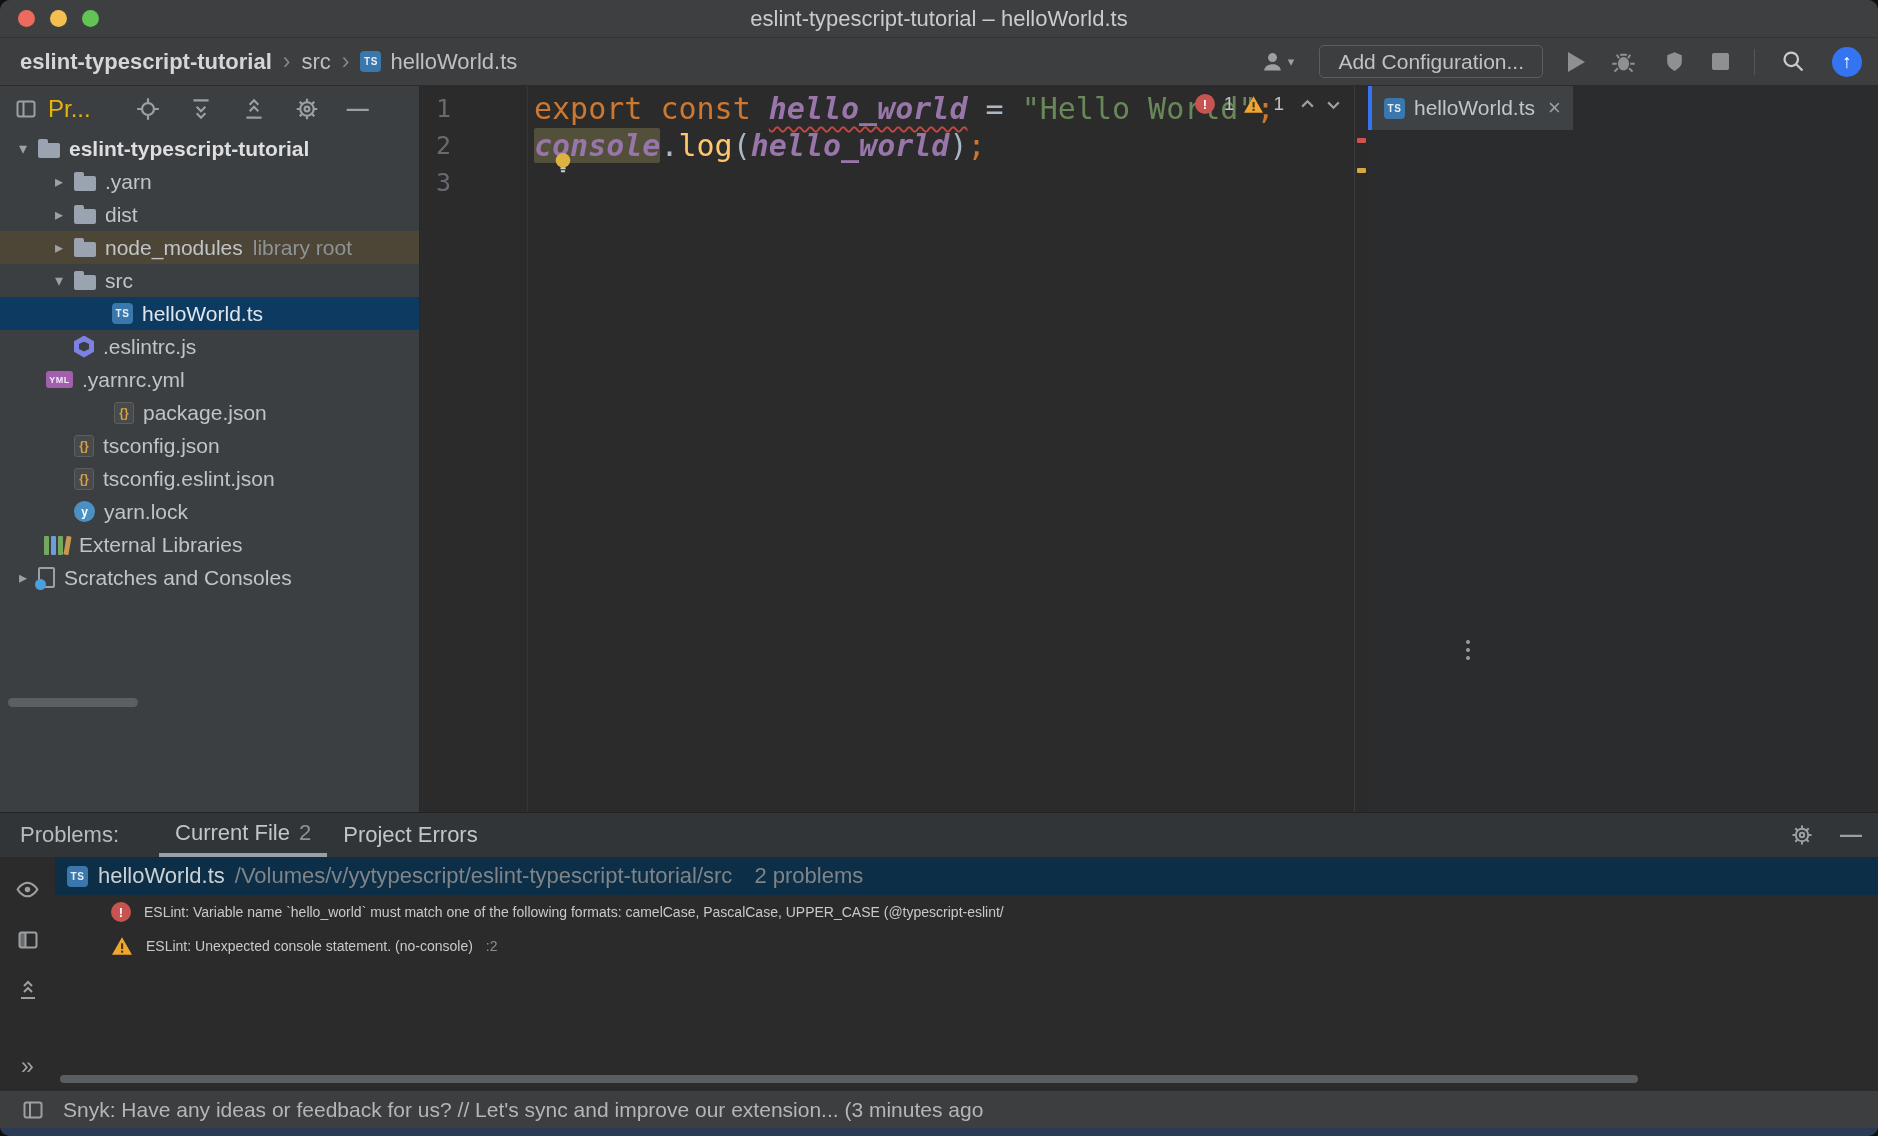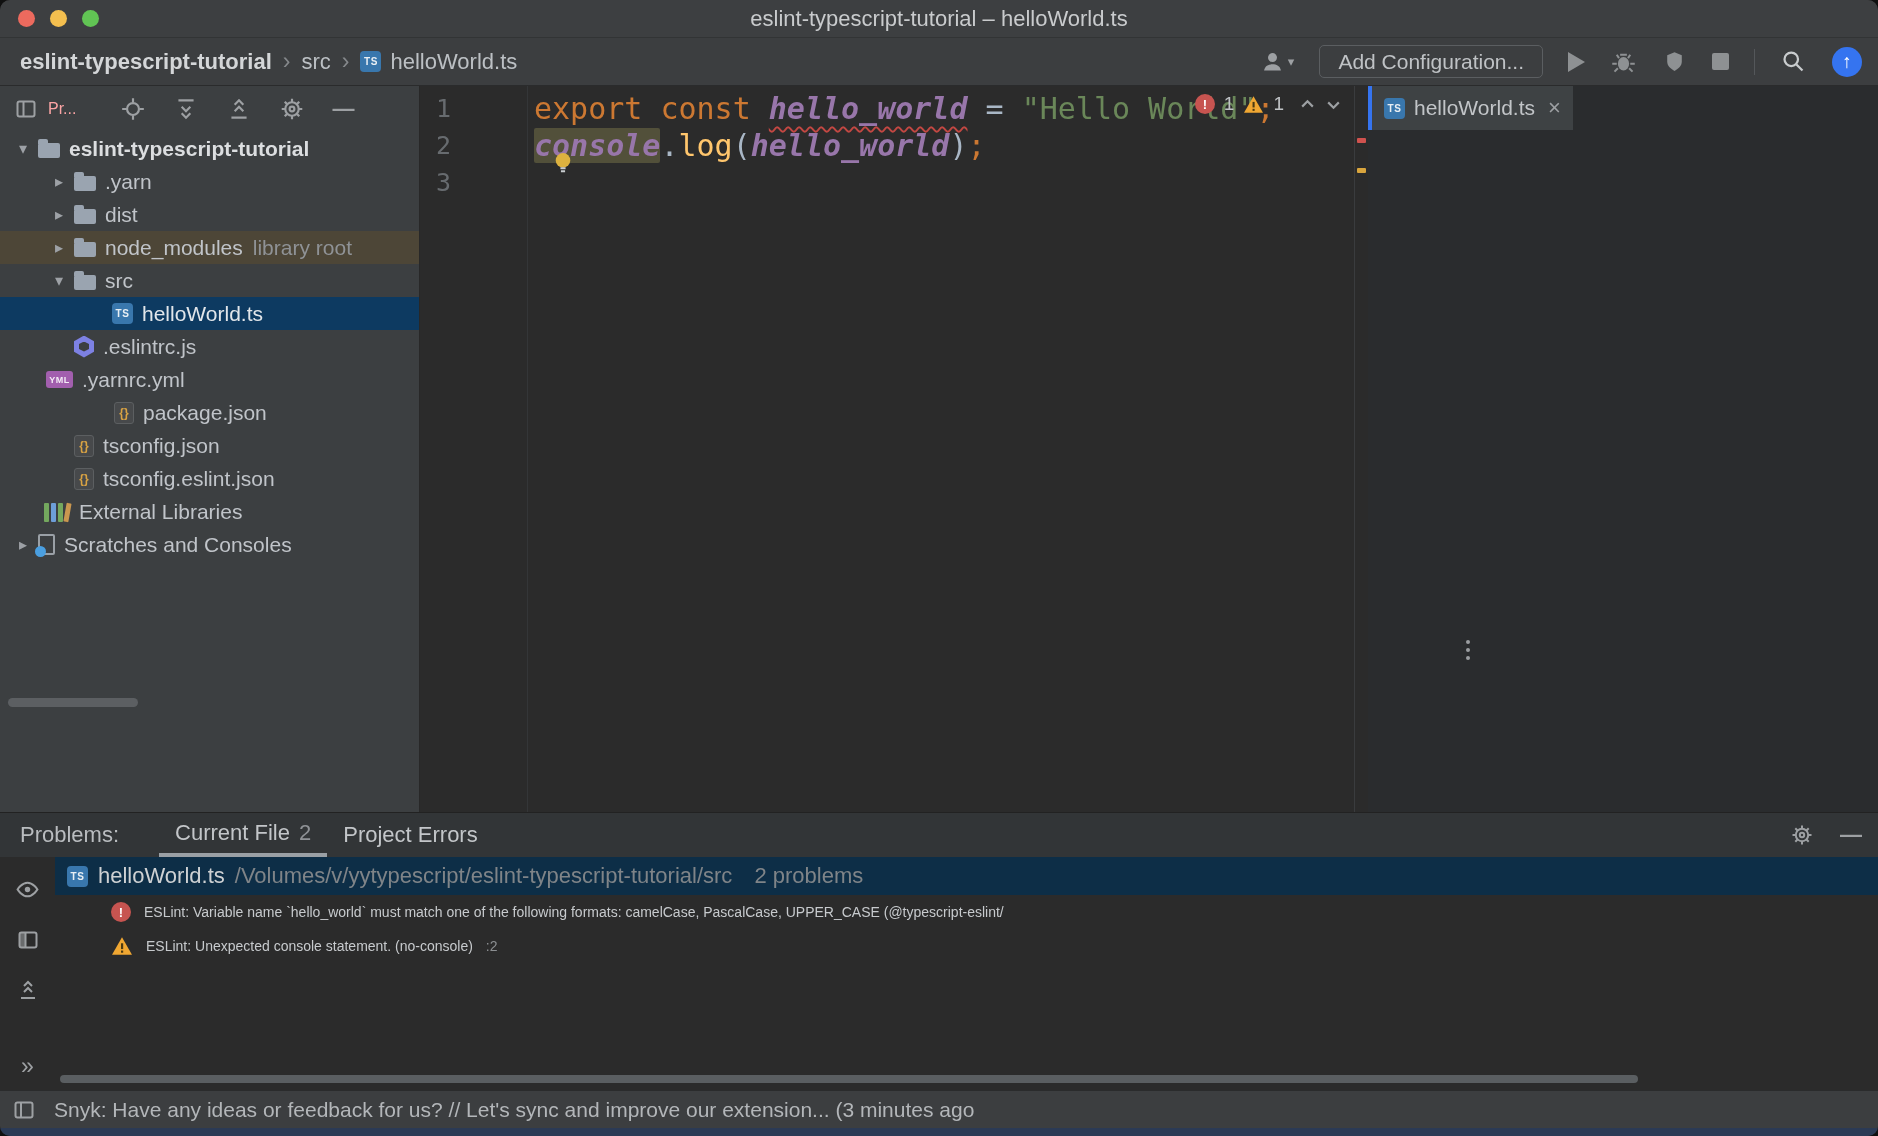--- a/index.html
+++ b/index.html
@@ -33,21 +33,21 @@
   .vdiv{width:1px;height:26px;background:#54575a}
   .blue-btn{width:30px;height:30px;border-radius:50%;background:#3574f0;color:#fff;
             display:flex;align-items:center;justify-content:center;font-size:19px;font-weight:bold}
 
   
   .main{flex:1 1 auto;display:flex;min-height:0}
 
   
   .project{width:420px;flex:0 0 auto;background:#3c3f41;border-right:1px solid #282828;position:relative;overflow:hidden}
   .pp-header{height:46px;display:flex;align-items:center;padding:0 14px;gap:10px}
-  .pp-title{font-size:16px;color:#fca5a5}
+  .pp-title{font-size:24px;color:#eab308}
   .pp-icons{display:flex;align-items:center;gap:27px;margin-left:34px}
   .minus-g{font-size:22px;color:#9da0a3;font-weight:bold;line-height:1}
   .tree{width:100%}
   .r{height:33px;display:flex;align-items:center;font-size:21px;white-space:nowrap;overflow:hidden;color:#c0c4c9}
   .chev{width:30px;flex:0 0 auto;text-align:center;font-size:16px;color:#9da1a6}
   .r.root .lbl{font-weight:bold;color:#dcdee0}
   .r.sel{background:#0d3a61}.r.sel .lbl{color:#e2e6ea}
   .r.lib{background:#4d4637}
   .sub{color:#8f9296;margin-left:10px}
   .lbl{overflow:hidden;text-overflow:clip}
@@ -131,21 +131,21 @@
   .pr-file-name{color:#ced1d3}
   .pr-file-path{color:#7f8488}
   .pr-file-meta{color:#7f8488;margin-left:12px}
   .pr-item{height:34px;display:flex;align-items:center;gap:13px;padding-left:56px;font-size:14px;color:#c7cacd;
            white-space:nowrap;overflow:hidden}
   .pr-loc{color:#8c8f92}
   .pr-hscroll{position:absolute;left:60px;bottom:7px;width:1578px;height:8px;border-radius:4px;background:#5a5e61}
 
   
   .statusbar{height:38px;flex:0 0 auto;background:#3c3e40;border-top:1px solid #2a2b2c;
-             display:flex;align-items:center;padding:0 12px;font-size:21px;color:#b0b3b6;gap:18px}
+             display:flex;align-items:center;padding:0 21px;font-size:21px;color:#b0b3b6;gap:18px}
   .sb-msg{flex:1 1 auto;min-width:0;overflow:hidden;white-space:nowrap;color:#b3b6b9}
   .sb-right{display:flex;align-items:center;gap:26px;flex:0 0 auto}
   .sb-mem{background:#515456;border-radius:4px;padding:3px 10px;font-size:20px;color:#d0d3d5}
   .task-ic{width:24px;height:24px;border-radius:50%;background:#dca63f;position:relative;display:inline-block}
   .task-ic i{position:absolute;left:7px;top:7px;width:10px;height:10px;border-radius:50%;border:2px solid #7a5b1e;display:block}
   .bottomstrip{height:8px;flex:0 0 auto;background:#2b3a55}
 
   svg{display:block}
   .warn-tri{display:inline-block}
 </style>
@@ -301,20 +301,26 @@
               <span class="json-ic"></span>
             </span>
           <span class="lbl">tsconfig.json</span>
         </div>
         <div class="r" style="padding-left:74px">
           <span class="ticon">
               <span class="json-ic"></span>
             </span>
           <span class="lbl">tsconfig.eslint.json</span>
         </div>
+        <div class="r" style="padding-left:74px">
+          <span class="ticon">
+              <span class="yarn-ic"></span>
+            </span>
+          <span class="lbl">yarn.lock</span>
+        </div>
         <div class="r" style="padding-left:44px">
           <span class="ticon">
               <span class="lib-ic">
                 <i></i>
                 <i></i>
                 <i></i>
                 <i></i>
               </span>
             </span>
           <span class="lbl">External Libraries</span>

